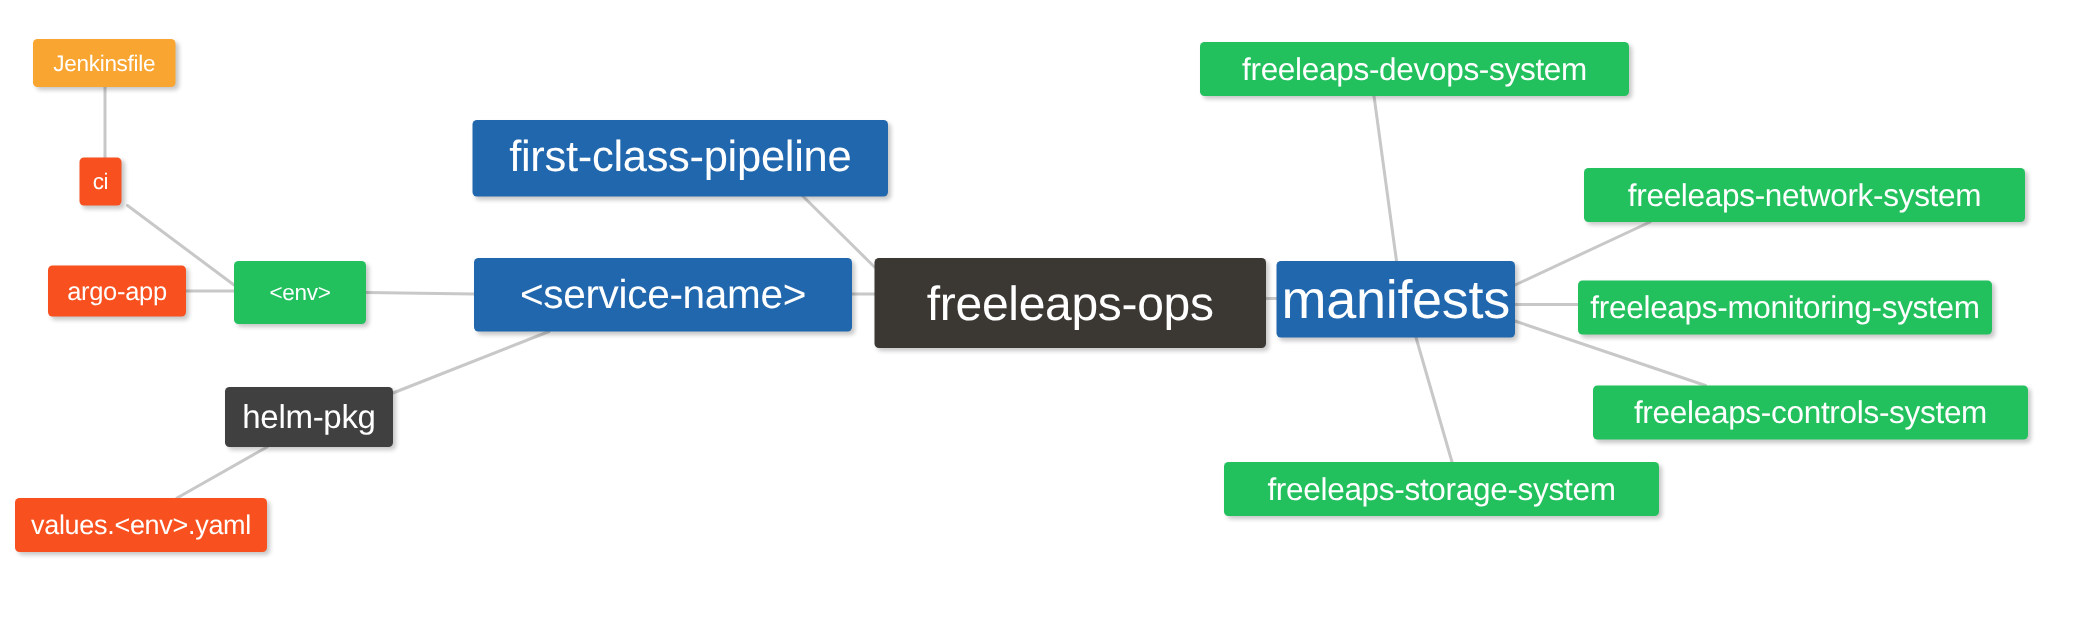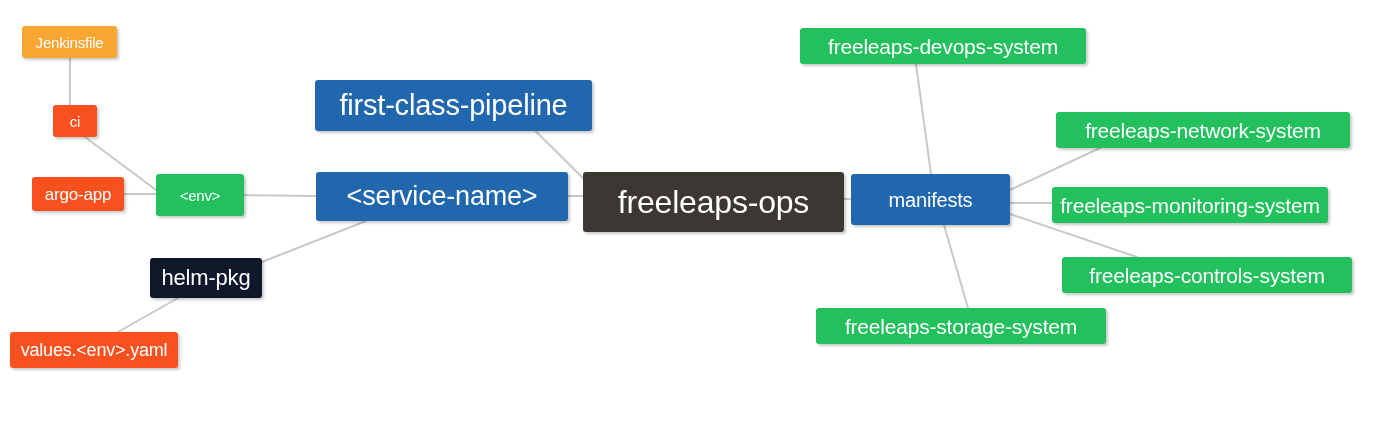--- a/index.html
+++ b/index.html
@@ -64,45 +64,45 @@
       <line x1="1010" y1="190" x2="1100" y2="148" stroke="#c8c8c8" stroke-width="2" stroke-linecap="round"></line>
       <line x1="1010" y1="203" x2="1052" y2="203" stroke="#c8c8c8" stroke-width="2" stroke-linecap="round"></line>
       <line x1="1010" y1="214" x2="1137" y2="257" stroke="#c8c8c8" stroke-width="2" stroke-linecap="round"></line>
       <line x1="944" y1="225" x2="968" y2="308" stroke="#c8c8c8" stroke-width="2" stroke-linecap="round"></line>
     </svg>
 
   <div id="node-layer">
       <div class="node" style="left: 22px; top: 26px; width: 95px; height: 32px; background: rgb(249, 165, 49); font-size: 15px;">
         <span class="node-label">Jenkinsfile</span>
       </div>
-      <div class="node" style="left: 53px; top: 105px; width: 44px; height: 32px; background: rgb(248, 80, 30); font-size: 15px;">
+      <div class="node" style="left: 53px; top: 105px; width: 28px; height: 32px; background: rgb(248, 80, 30); font-size: 15px;">
         <span class="node-label">ci</span>
       </div>
       <div class="node" style="left: 32px; top: 177px; width: 92px; height: 34px; background: rgb(248, 80, 30); font-size: 17px; text-align: right;">
         <span class="node-label">argo-app</span>
       </div>
       <div class="node" style="left: 156px; top: 174px; width: 88px; height: 42px; background: rgb(34, 193, 94); font-size: 15px;">
         <span class="node-label">&lt;env&gt;</span>
       </div>
-      <div class="node" style="left: 150px; top: 258px; width: 112px; height: 40px; background: #0f172a; font-size: 22px;">
+      <div class="node" style="left: 150px; top: 258px; width: 112px; height: 40px; background: #404040; font-size: 22px;">
         <span class="node-label">helm-pkg</span>
       </div>
       <div class="node" style="left: 10px; top: 332px; width: 168px; height: 36px; background: rgb(248, 80, 30); font-size: 18px;">
         <span class="node-label">values.&lt;env&gt;.yaml</span>
       </div>
       <div class="node" style="left: 315px; top: 37px; width: 277px; height: 51px; background: rgb(33, 103, 174); font-size: 29px; margin-top: 43px;">
         <span class="node-label">first-class-pipeline</span>
       </div>
       <div class="node" style="left: 316px; top: 172px; width: 252px; height: 49px; background: rgb(33, 103, 174); font-size: 27px;">
         <span class="node-label">&lt;service-name&gt;</span>
       </div>
       <div class="node" style="left: 583px; top: 172px; width: 261px; height: 60px; background: rgb(59, 55, 51); font-size: 32px;">
         <span class="node-label">freeleaps-ops</span>
       </div>
-      <div class="node" style="left: 851px; top: 174px; width: 159px; height: 51px; background: rgb(33, 103, 174); font-size: 20px;">
+      <div class="node" style="left: 851px; top: 174px; width: 159px; height: 51px; background: rgb(33, 103, 174); font-size: 36px;">
         <span class="node-label">manifests</span>
       </div>
       <div class="node" style="left: 800px; top: 28px; width: 286px; height: 36px; background: rgb(34, 193, 94); font-size: 21px;">
         <span class="node-label">freeleaps-devops-system</span>
       </div>
       <div class="node" style="left: 1056px; top: 112px; width: 294px; height: 36px; background: rgb(34, 193, 94); font-size: 21px;">
         <span class="node-label">freeleaps-network-system</span>
       </div>
       <div class="node" style="left: 1052px; top: 187px; width: 276px; height: 36px; background: rgb(34, 193, 94); font-size: 21px; justify-content: center;">
         <span class="node-label">freeleaps-monitoring-system</span>

